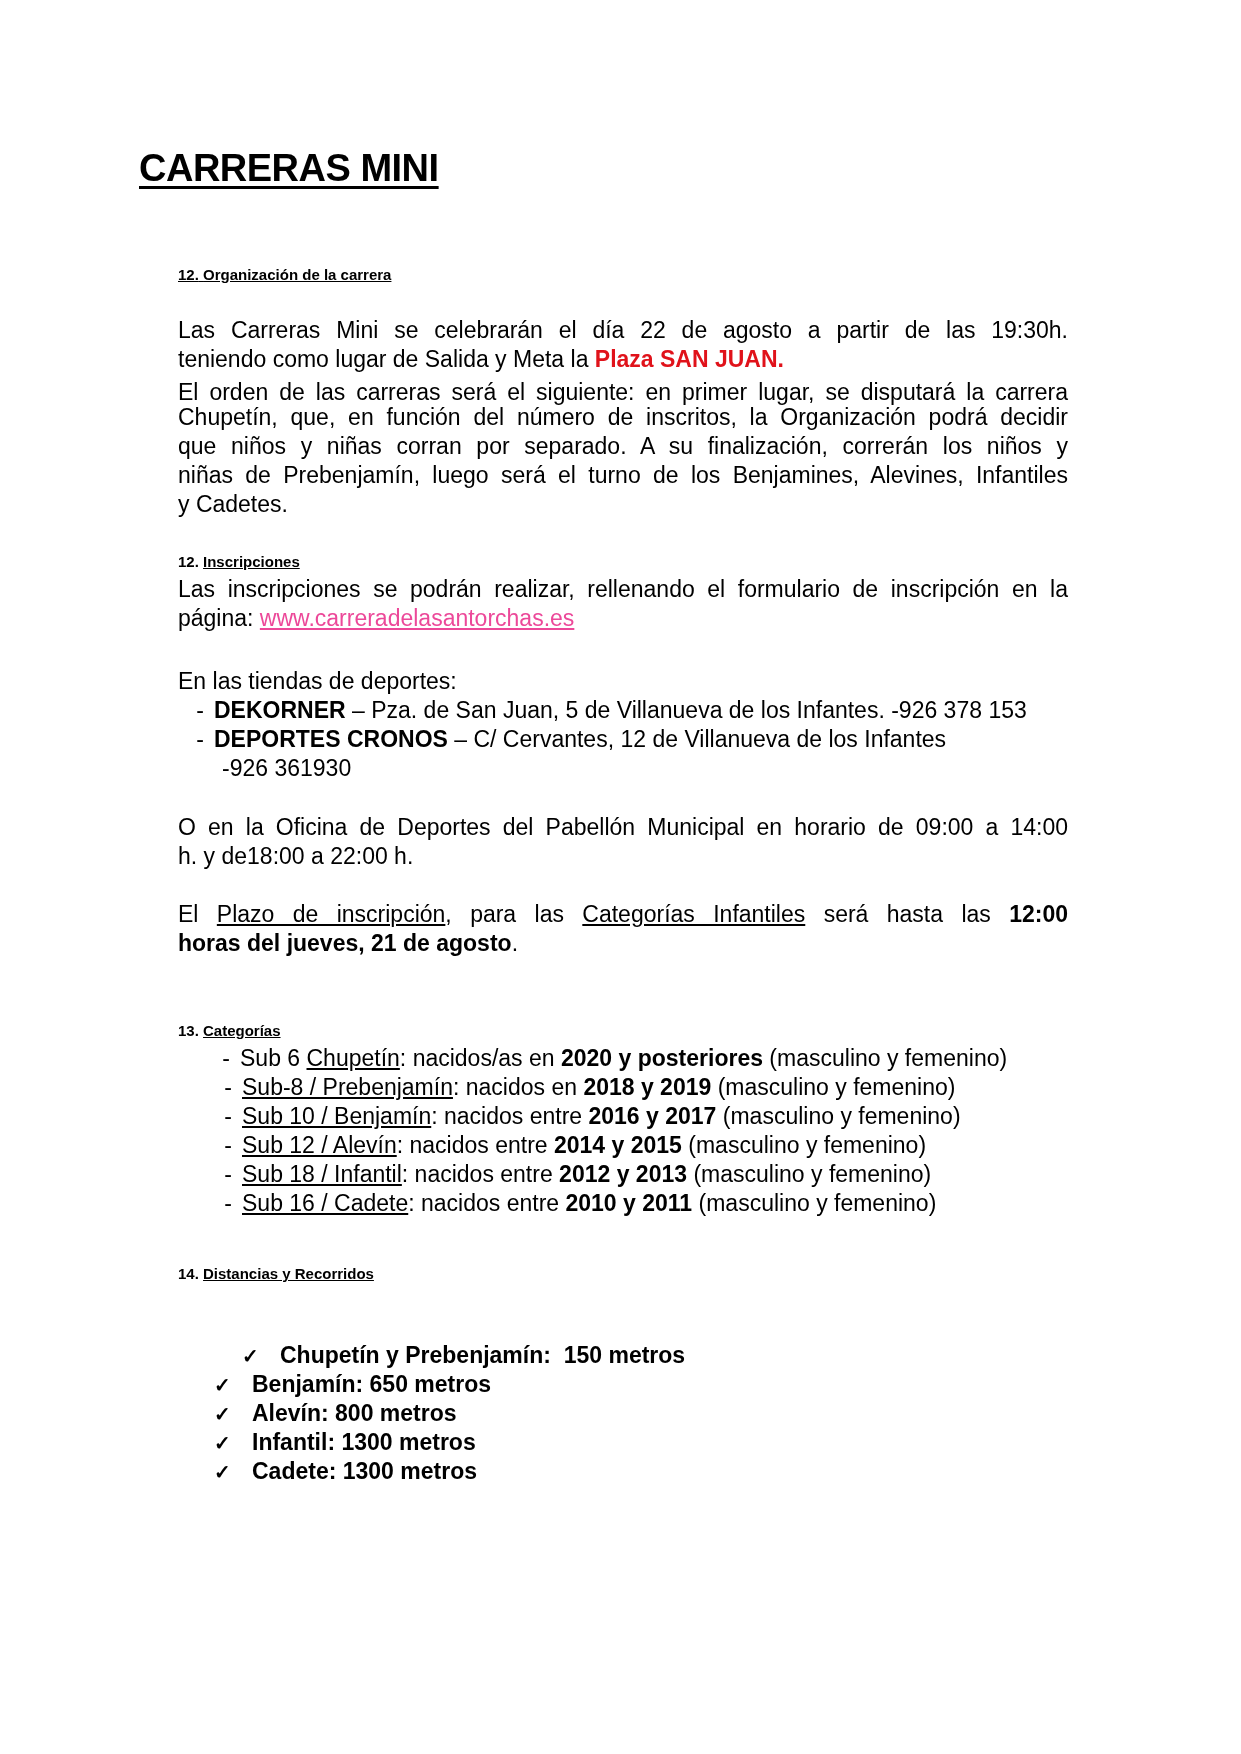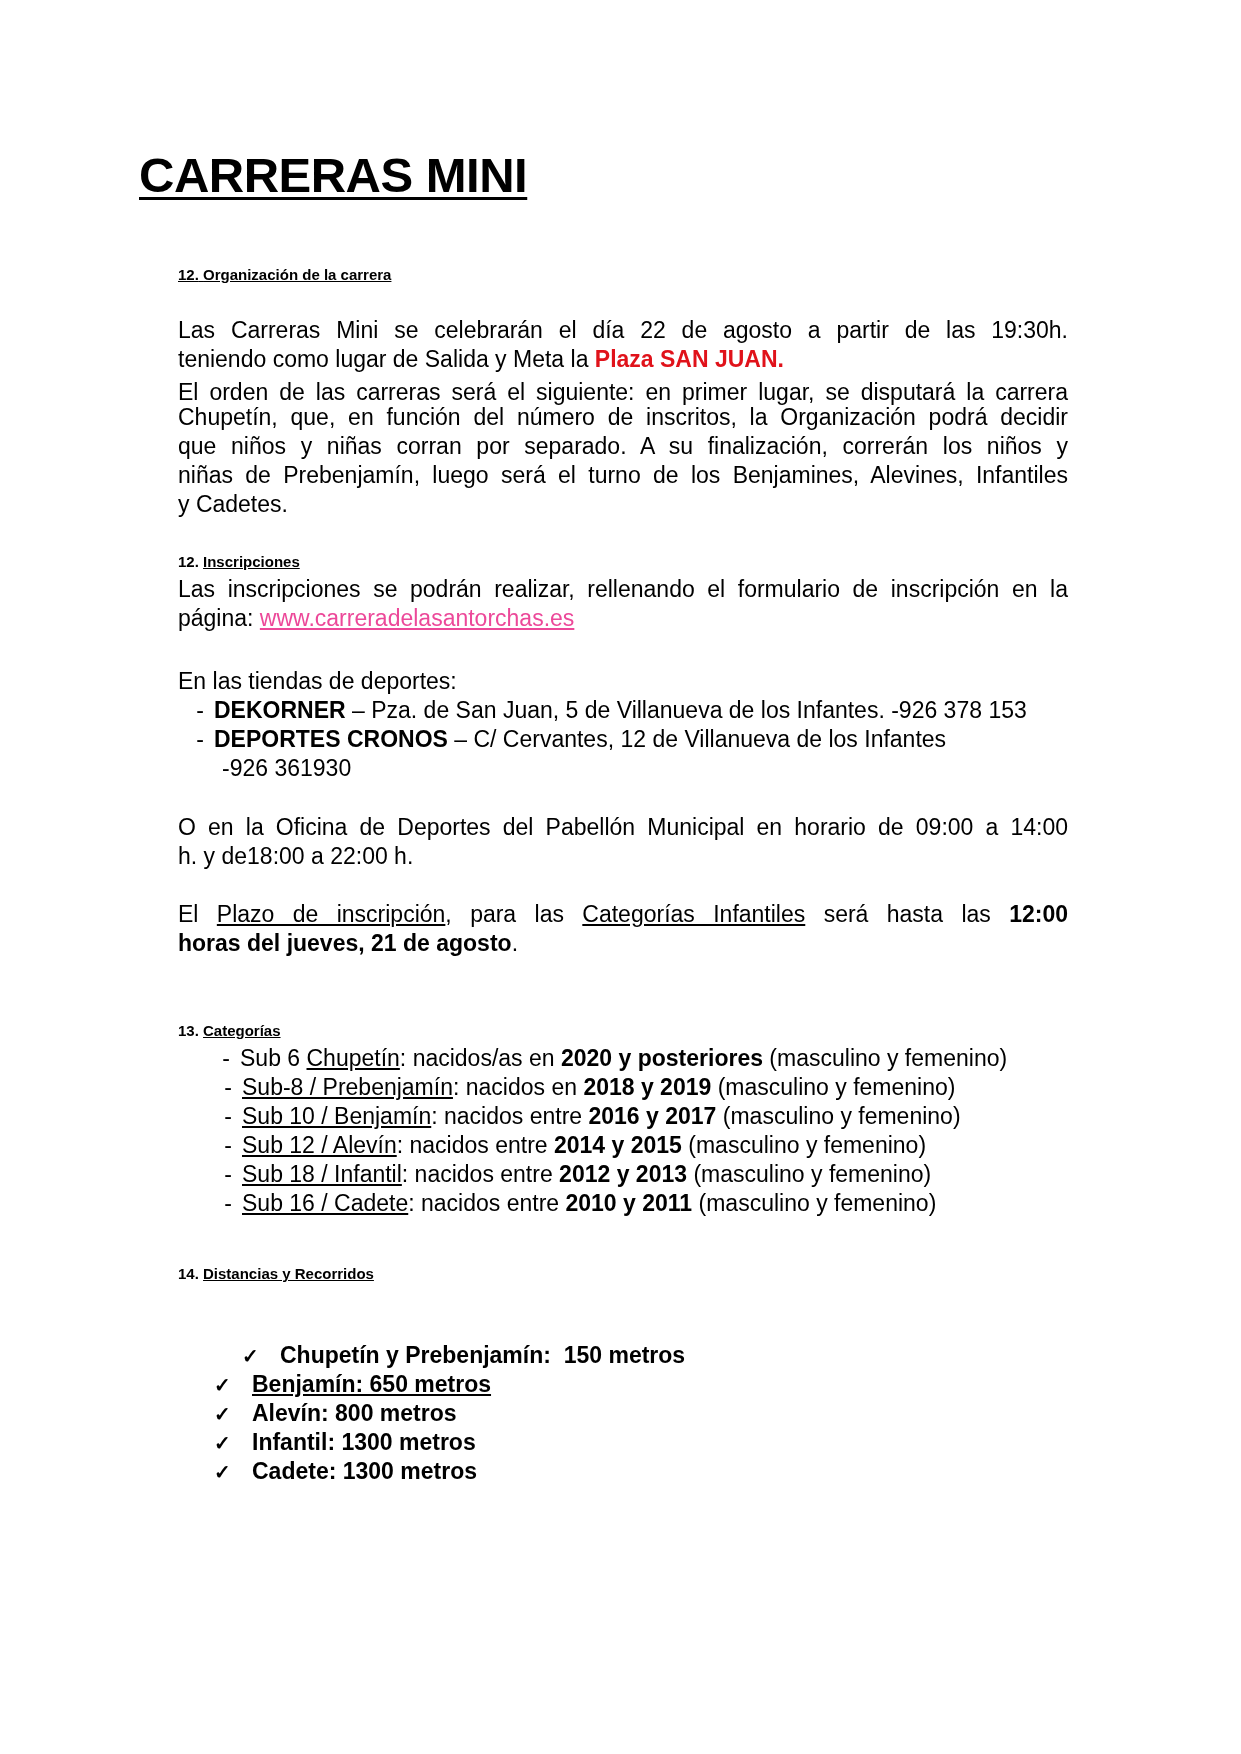--- a/index.html
+++ b/index.html
@@ -1,19 +1,19 @@
 <!DOCTYPE html>
 <html><head>
 <meta charset="utf-8">
 <style>
   html, body { margin: 0; padding: 0; background: #ffffff; }
   body { width: 1241px; height: 1754px; position: relative; overflow: hidden;
          font-family: "Liberation Sans", sans-serif; color: #000; }
   .page-title { position: absolute; left: 139px; top: 147px; margin: 0;
-         font-size: 49px; font-weight: bold; text-decoration: underline;
+         font-size: 38px; font-weight: bold; text-decoration: underline;
          text-decoration-thickness: 3px; text-underline-offset: 5px; letter-spacing: -0.5px; }
   .content { position: absolute; left: 178px; top: 0; width: 900px;
          font-size: 23px; line-height: 29px; }
   .abs { position: absolute; left: 0; white-space: nowrap; }
   .heading { font-weight: bold; font-size: 15px; }
   .heading .u { text-decoration: underline; }
   .just { text-align: justify; text-align-last: justify; width: 890px; white-space: normal; }
   .red { color: #e0121a; font-weight: bold; }
   .link { color: #ec4899; text-decoration: underline; }
   .b { font-weight: bold; }
@@ -78,18 +78,18 @@
       <div class="abs" style="top: 1131px; left: 70px;"><span class="dash" style="margin-left: -34px;">-</span><span></span><span class="u">Sub 12 / Alevín</span><span>: nacidos entre </span><span class="b">2014 y 2015</span><span> (masculino y femenino)</span></div>
       <div class="abs" style="top: 1160px; left: 70px;"><span class="dash" style="margin-left: -34px;">-</span><span></span><span class="u">Sub 18 / Infantil</span><span>: nacidos entre </span><span class="b">2012 y 2013</span><span> (masculino y femenino)</span></div>
       <div class="abs" style="top: 1189px; left: 70px;"><span class="dash" style="margin-left: -34px;">-</span><span></span><span class="u">Sub 16 / Cadete</span><span>: nacidos entre </span><span class="b">2010 y 2011</span><span> (masculino y femenino)</span></div>
     </div>
 
   <div class="abs heading" style="top:1259px;text-align:center;">
     <span>14.</span> <span class="u">Distancias y Recorridos</span>
   </div>
   <div id="dist-list">
       <div class="abs b" style="top: 1341px; left: 36px; margin-left: 28px;"><span class="check">✓</span><span style="white-space: pre;">Chupetín y Prebenjamín:  150 metros</span></div>
-      <div class="abs b" style="top: 1370px; left: 36px;"><span class="check">✓</span><span style="white-space: pre; text-decoration: underline;">Benjamín: 650 metros</span></div>
+      <div class="abs b" style="top: 1370px; left: 36px;"><span class="check">✓</span><span style="white-space: pre;">Benjamín: 650 metros</span></div>
       <div class="abs b" style="top: 1399px; left: 36px;"><span class="check">✓</span><span style="white-space: pre;">Alevín: 800 metros</span></div>
       <div class="abs b" style="top: 1428px; left: 36px;"><span class="check">✓</span><span style="white-space: pre;">Infantil: 1300 metros</span></div>
       <div class="abs b" style="top: 1457px; left: 36px;"><span class="check">✓</span><span style="white-space: pre;">Cadete: 1300 metros</span></div>
     </div>
 </div>
 
 </body></html>

